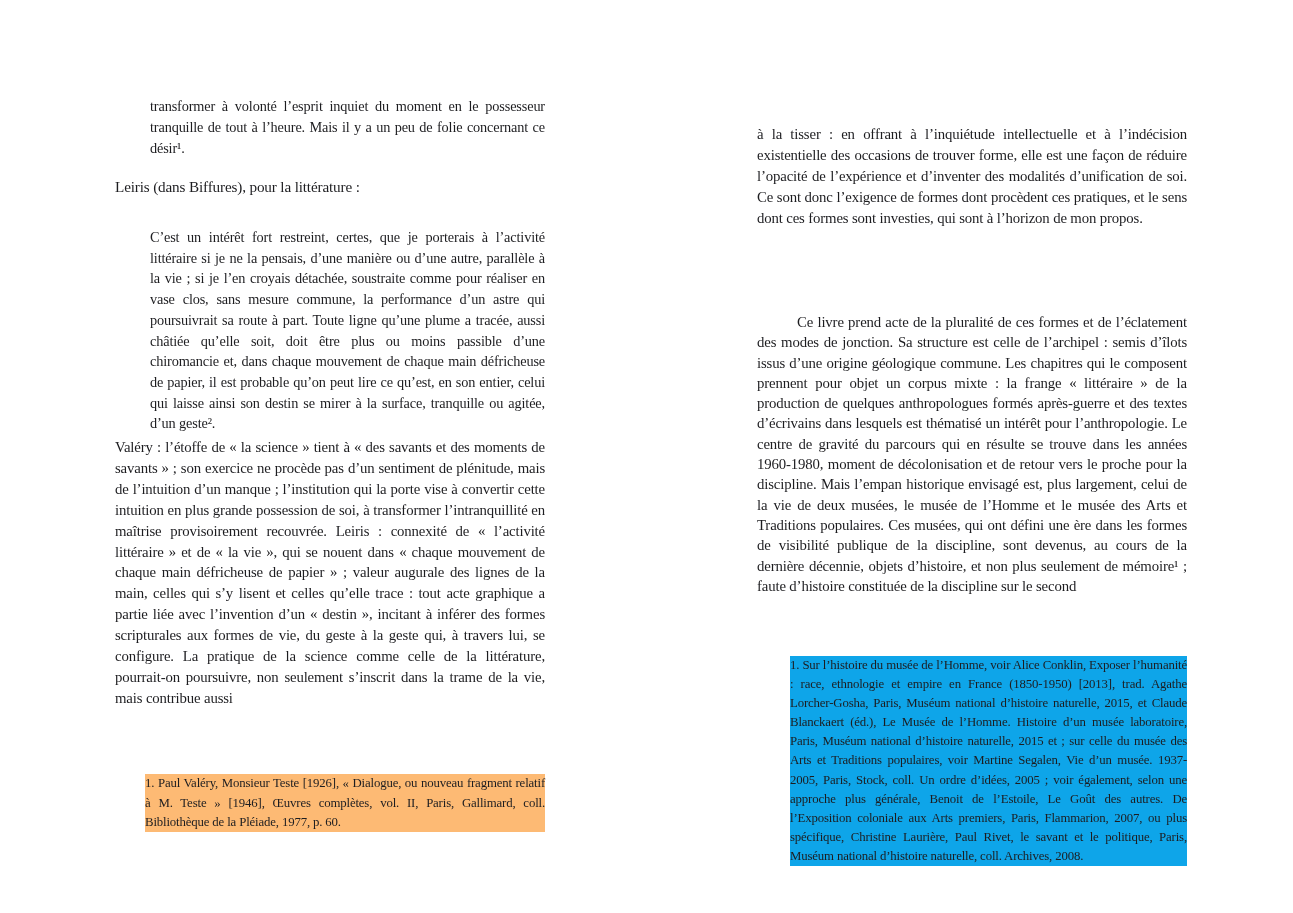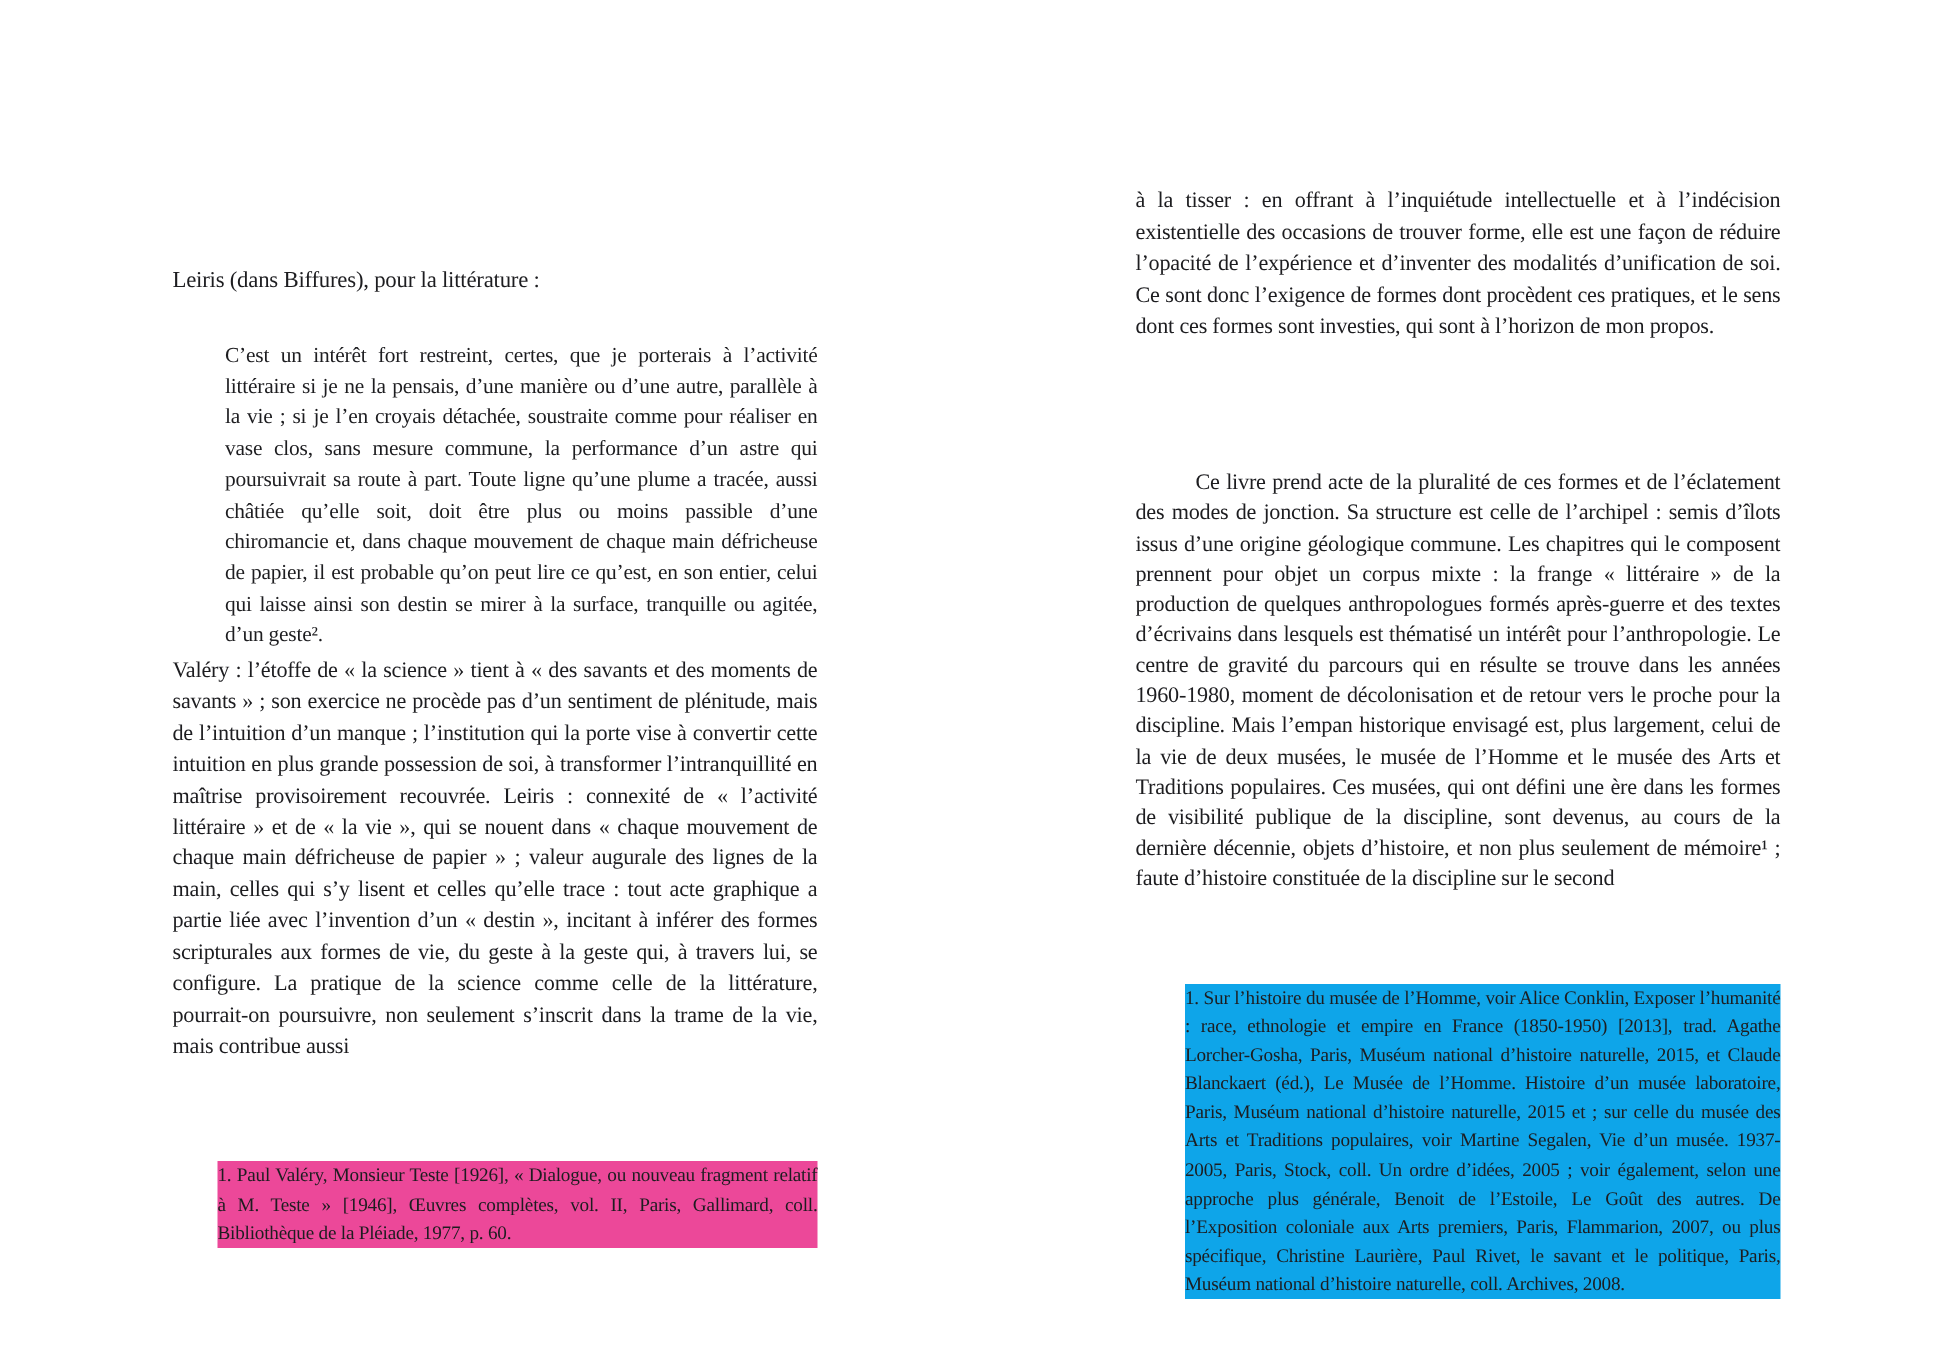--- a/index.html
+++ b/index.html
@@ -48,21 +48,21 @@
     max-height: 208px; overflow: hidden;
   }
   .valery-paragraph {
     left: 0; top: 437px; width: 430px;
     font-size: 14.8px; line-height: 20.9px;
     max-height: 296px; overflow: hidden;
   }
   .footnotes-left {
     left: 30px; bottom: 81px; width: 400px;
     font-size: 12.8px; line-height: 19.2px;
-    background: #ec4899;
+    background: #fdba74;
   }
   .footnote-item { margin: 0; }
 
   
   .para-top {
     left: 0; top: 96px; width: 430px;
     font-size: 14.8px; line-height: 21px;
     max-height: 130px; overflow: hidden;
   }
   .section-heading {
@@ -91,20 +91,21 @@
     font-size: 13px;
     letter-spacing: 0.3px;
   }
 
   .it { }
 </style>
 </head>
 <body>
 
 <div class="page" id="page-left">
+  <div class="block quote-top"><span>transformer à volonté l’esprit inquiet du moment en le possesseur tranquille de tout à l’heure. Mais il y a un peu de folie concernant ce désir¹.</span></div>
 
   <div class="block leiris-line"><span>Leiris (dans </span><span class="it">Biffures</span><span>), pour la littérature :</span></div>
 
   <div class="block blockquote-leiris"><span>C’est un intérêt fort restreint, certes, que je porterais à l’activité littéraire si je ne la pensais, d’une manière ou d’une autre, parallèle à la vie ; si je l’en croyais détachée, soustraite comme pour réaliser en vase clos, sans mesure commune, la performance d’un astre qui poursuivrait sa route à part. Toute ligne qu’une plume a tracée, aussi châtiée qu’elle soit, doit être plus ou moins passible d’une chiromancie et, dans chaque mouvement de chaque main défricheuse de papier, il est probable qu’on peut lire ce qu’est, en son entier, celui qui laisse ainsi son destin se mirer à la surface, tranquille ou agitée, d’un geste².</span></div>
 
   <div class="block valery-paragraph"><span>Valéry : l’étoffe de « la science » tient à « des savants et des moments de savants » ; son exercice ne procède pas d’un sentiment de plénitude, mais de l’intuition d’un manque ; l’institution qui la porte vise à convertir cette intuition en plus grande possession de soi, à transformer l’intranquillité en maîtrise provisoirement recouvrée. Leiris : connexité de « l’activité littéraire » et de « la vie », qui se nouent dans « chaque mouvement de chaque main défricheuse de papier » ; valeur augurale des lignes de la main, celles qui s’y lisent et celles qu’elle trace : tout acte graphique a partie liée avec l’invention d’un « destin », incitant à inférer des formes scripturales aux formes de vie, du geste à la geste qui, à travers lui, se configure. La pratique de la science comme celle de la littérature, pourrait-on poursuivre, non seulement s’inscrit dans la trame de la vie, mais contribue aussi</span></div>
 
   <div class="block footnotes-left">
     <p class="footnote-item"><span>1. Paul Valéry, </span><span class="it">Monsieur Teste</span><span> [1926], « Dialogue, ou nouveau fragment relatif à M. Teste » [1946], </span><span class="it">Œuvres complètes</span><span>, vol. II, Paris, Gallimard, coll. Bibliothèque de la Pléiade, 1977, p. 60.</span></p>
   </div>

